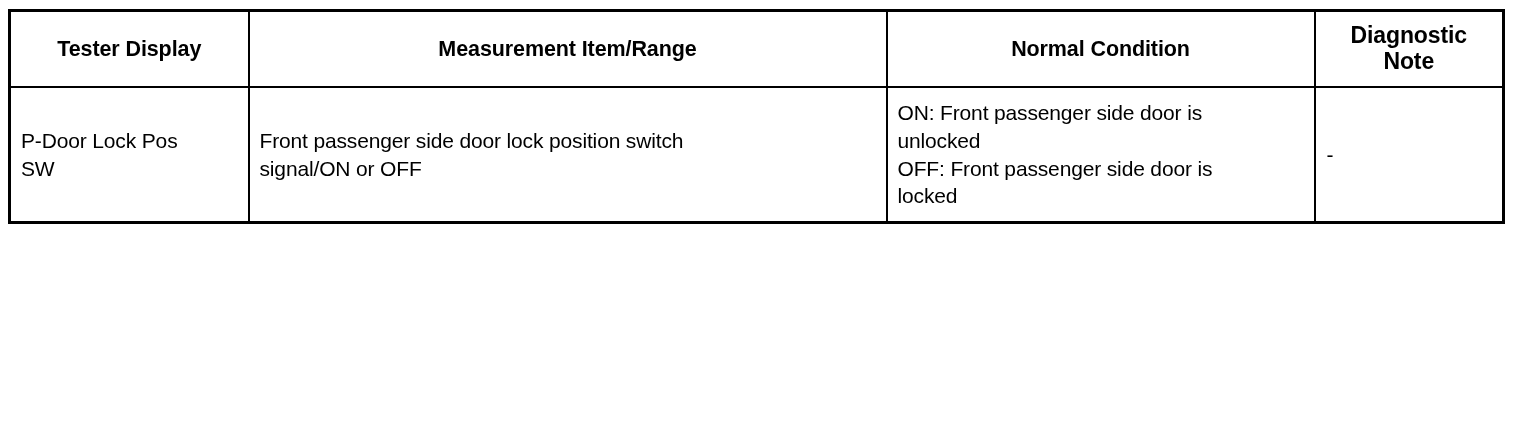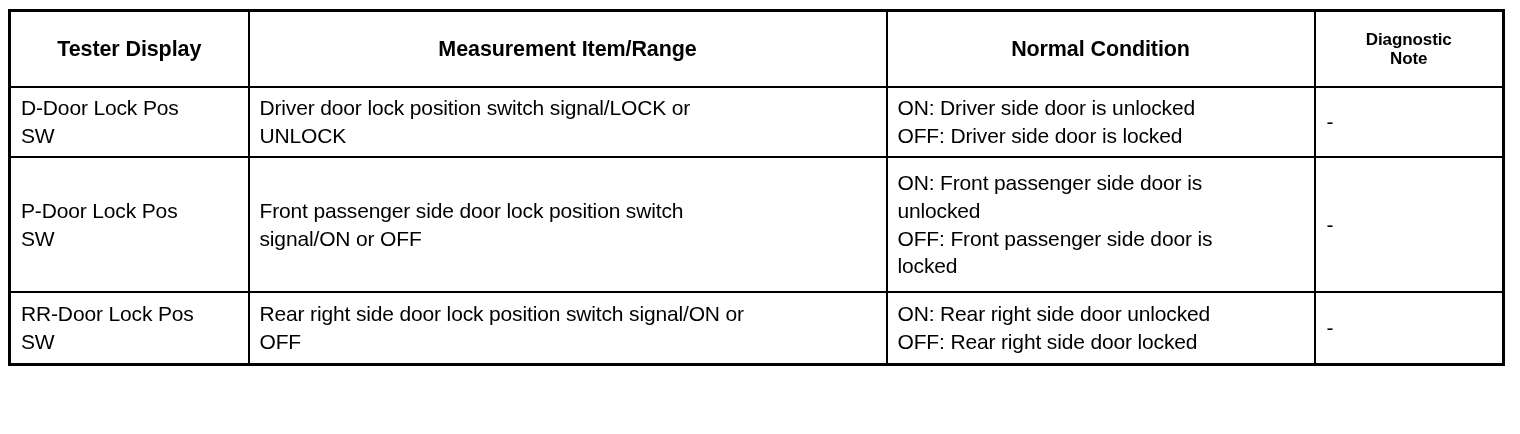--- a/index.html
+++ b/index.html
@@ -46,21 +46,21 @@
   thead th {
     font-weight: bold;
     font-size: 21.5px;
     line-height: 1.12;
     text-align: center;
     padding: 8px 6px;
     height: 58px;
     letter-spacing: -0.1px;
   }
   thead th.th-note {
-    font-size: 17px;
+    font-size: 23px;
   }
 
   tbody td {
     font-size: 21px;
     line-height: 1.33;
     text-align: left;
     padding: 4px 8px 4px 9px;
     letter-spacing: -0.15px;
   }
   tbody td.cell-tester { padding-left: 10px; }
@@ -91,49 +91,31 @@
         <th class="th-tester" style="white-space: pre-line;">Tester Display</th>
         <th class="th-measure" style="white-space: pre-line; margin-left: 9px;">Measurement Item/Range</th>
         <th class="th-normal" style="white-space: pre-line; border-radius: 6px;">Normal Condition</th>
         <th class="th-note" style="white-space: pre-line;">Diagnostic
 Note</th>
       </tr>
     </thead>
 
     <tbody>
 
-      <tr class="row-r1">
-        <td class="cell-tester" style="white-space: pre-line;">D-Door Lock Pos
-SW</td>
-        <td class="cell-measure" style="white-space: pre-line;">Driver door lock position switch signal/LOCK or
-UNLOCK</td>
-        <td class="cell-normal" style="white-space: pre-line;">ON: Driver side door is unlocked
-OFF: Driver side door is locked</td>
-        <td class="cell-note" style="white-space: pre-line;">-</td>
-      </tr>
 
       <tr class="row-r2">
         <td class="cell-tester" style="white-space: pre-line;">P-Door Lock Pos
 SW</td>
         <td class="cell-measure" style="white-space: pre-line;">Front passenger side door lock position switch
 signal/ON or OFF</td>
         <td class="cell-normal" style="white-space: pre-line;">ON: Front passenger side door is
 unlocked
 OFF: Front passenger side door is
 locked</td>
         <td class="cell-note" style="white-space: pre-line;">-</td>
       </tr>
 
-      <tr class="row-r3">
-        <td class="cell-tester" style="white-space: pre-line;">RR-Door Lock Pos
-SW</td>
-        <td class="cell-measure" style="white-space: pre-line;">Rear right side door lock position switch signal/ON or
-OFF</td>
-        <td class="cell-normal" style="white-space: pre-line;">ON: Rear right side door unlocked
-OFF: Rear right side door locked</td>
-        <td class="cell-note" style="white-space: pre-line;">-</td>
-      </tr>
 
 
     </tbody>
   </table>
 
 </div>
 
 </body></html>

